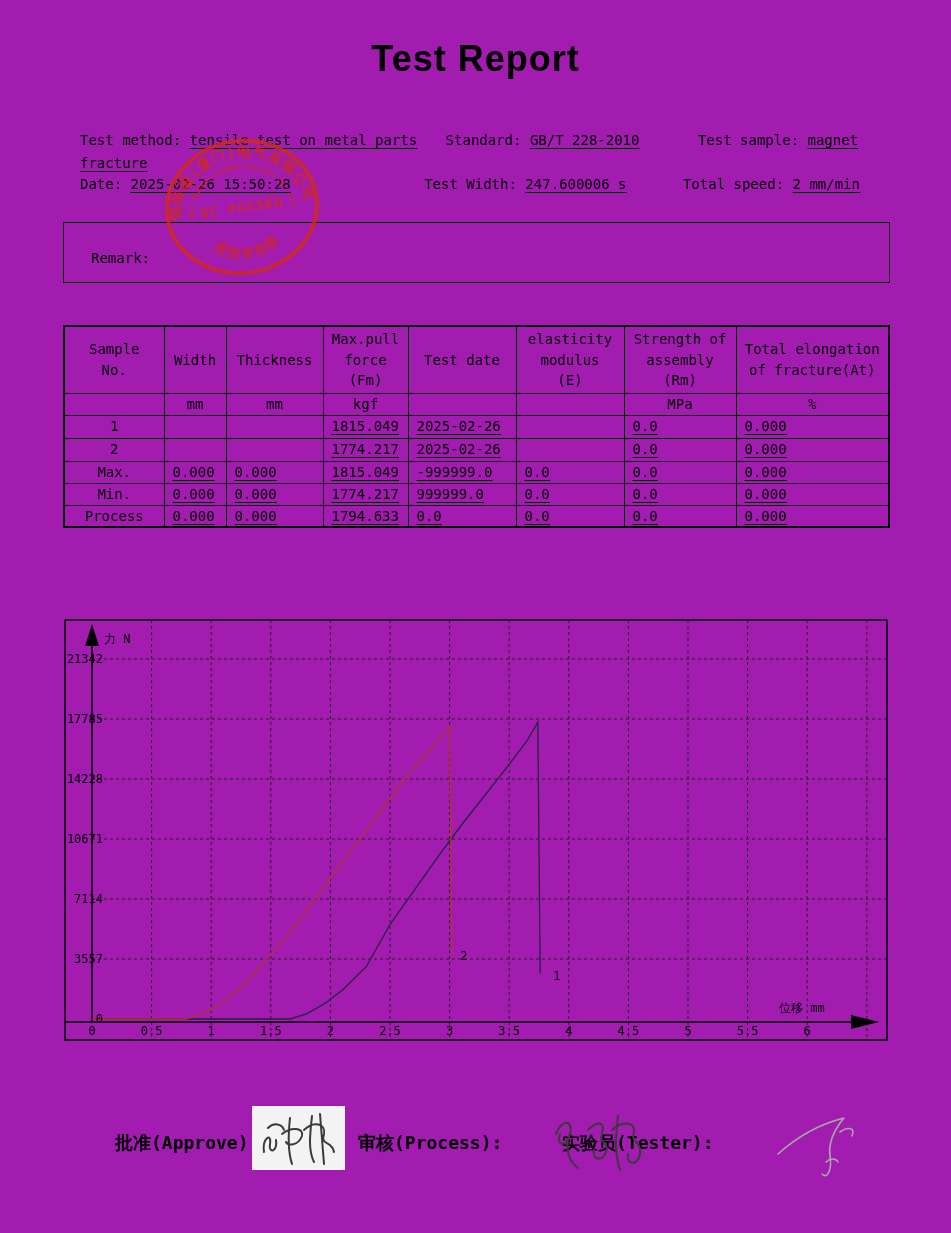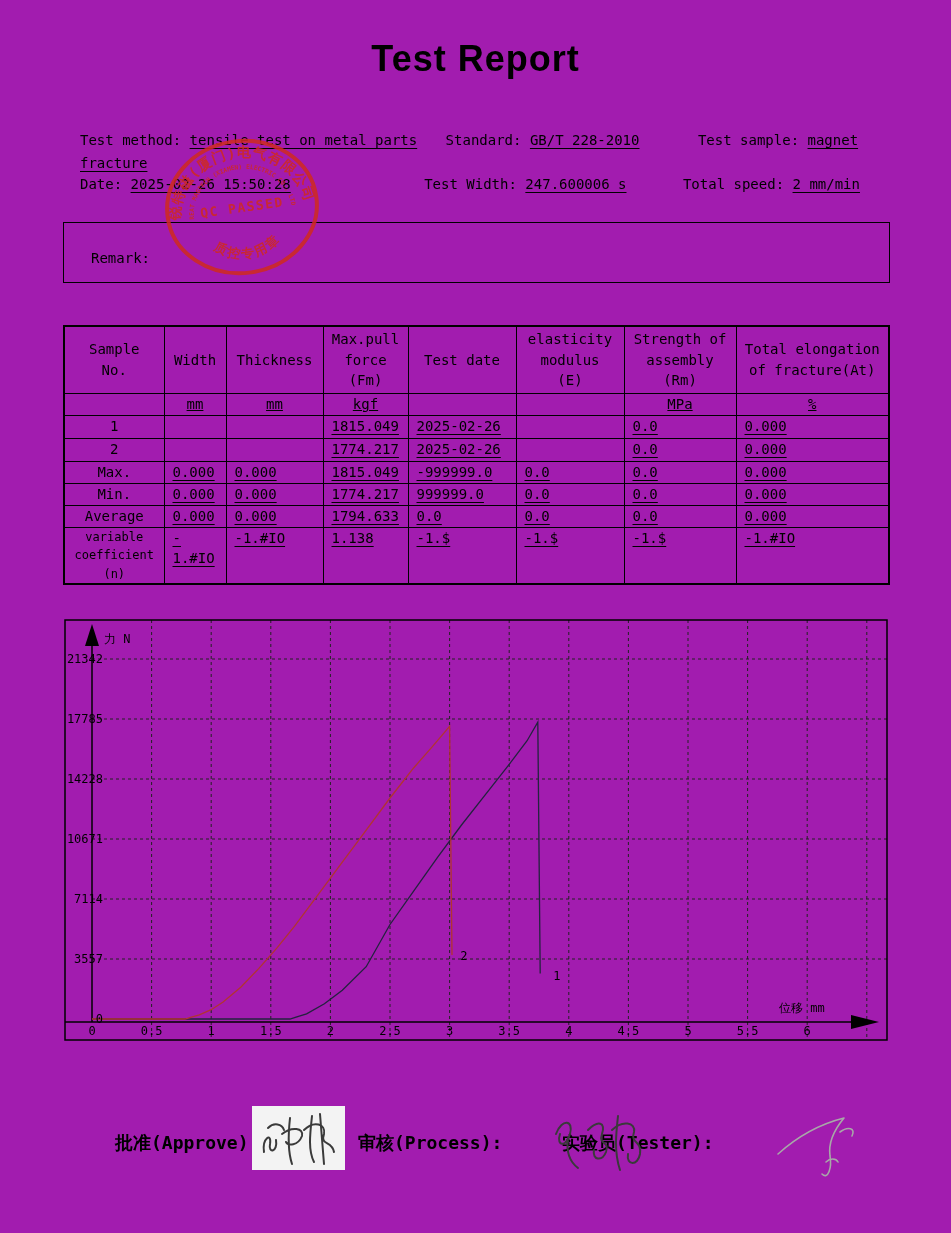--- a/index.html
+++ b/index.html
@@ -14,21 +14,21 @@
   .val{text-decoration:underline;text-underline-offset:3px;}
   .ml20{margin-left:20px}.ml50{margin-left:50px}.ml125{margin-left:125px}.ml48{margin-left:48px}
   .remark-box{position:absolute;left:63px;top:222px;width:825px;height:59px;border:1px solid #000;}
   .remark-label{position:absolute;left:27px;top:5px;font-size:14px;margin-top:22px;}
   .stamp{position:absolute;left:160px;top:134px;opacity:.88;}
   table.results{position:absolute;left:63px;top:325px;border-collapse:collapse;table-layout:fixed;
                 font-size:14px;border:2px solid #000;}
   table.results th,table.results td{border:1px solid #000;overflow:hidden;line-height:1.45;}
   table.results th{font-weight:normal;text-align:center;padding:0 2px;white-space:pre-line;font-size:14px;}
   table.results td{text-align:left;padding:0 0 0 8px;}
-  table.results td.unit{text-align:center;padding:0;text-decoration:underline;}
+  table.results td.unit{text-align:center;padding:0;}
   table.results td.rowlabel{text-align:center;padding:0 2px;white-space:pre-line;}
   table.results tr:nth-child(1){height:67px}
   table.results tr:nth-child(2){height:22px}
   table.results tr:nth-child(3){height:23px}
   table.results tr:nth-child(4){height:23px}
   table.results tr:nth-child(5){height:22px}
   table.results tr:nth-child(6){height:22px}
   table.results tr:nth-child(7){height:22px}
   table.results tr:nth-child(8){height:57px}
   table.results tr:nth-child(8) td{vertical-align:top;white-space:pre-line;}
@@ -179,41 +179,28 @@
           <td class="rowlabel">Min.</td>
           <td class="val">0.000</td>
           <td class="val">0.000</td>
           <td class="val">1774.217</td>
           <td class="val">999999.0</td>
           <td class="val">0.0</td>
           <td class="val">0.0</td>
           <td class="val">0.000</td>
         </tr>
         <tr>
-          <td class="rowlabel">Average</td>
+          <td class="rowlabel">Process</td>
           <td class="val">0.000</td>
           <td class="val">0.000</td>
           <td class="val">1794.633</td>
           <td class="val">0.0</td>
           <td class="val">0.0</td>
           <td class="val">0.0</td>
           <td class="val">0.000</td>
-        </tr>
-        <tr>
-          <td class="rowlabel">variable
-coefficient
-(n)</td>
-          <td class="val">-
-1.#IO</td>
-          <td class="val">-1.#IO</td>
-          <td class="val">1.138</td>
-          <td class="val">-1.$</td>
-          <td class="val">-1.$</td>
-          <td class="val">-1.$</td>
-          <td class="val">-1.#IO</td>
         </tr>
       </tbody>
   </table>
 
   <svg class="chart" width="830" height="433" viewBox="0 0 830 433">
       <line x1="88.6" y1="8" x2="88.6" y2="428" class="grid"></line>
       <line x1="148.2" y1="8" x2="148.2" y2="428" class="grid"></line>
       <line x1="207.8" y1="8" x2="207.8" y2="428" class="grid"></line>
       <line x1="267.4" y1="8" x2="267.4" y2="428" class="grid"></line>
       <line x1="327" y1="8" x2="327" y2="428" class="grid"></line>

